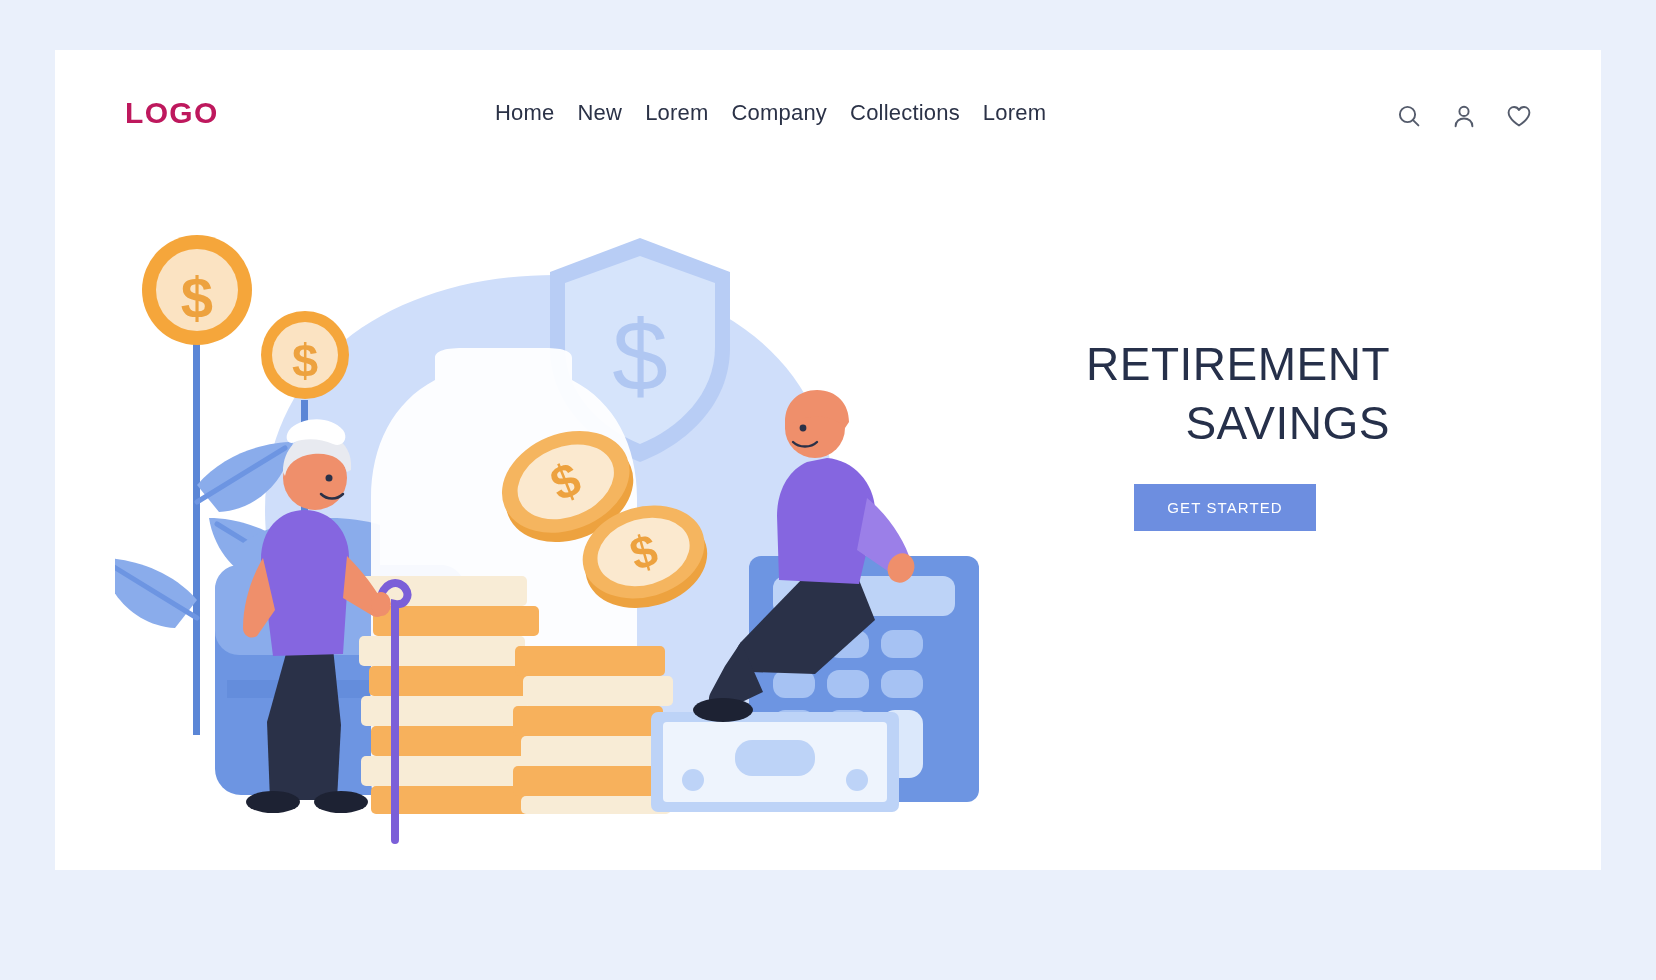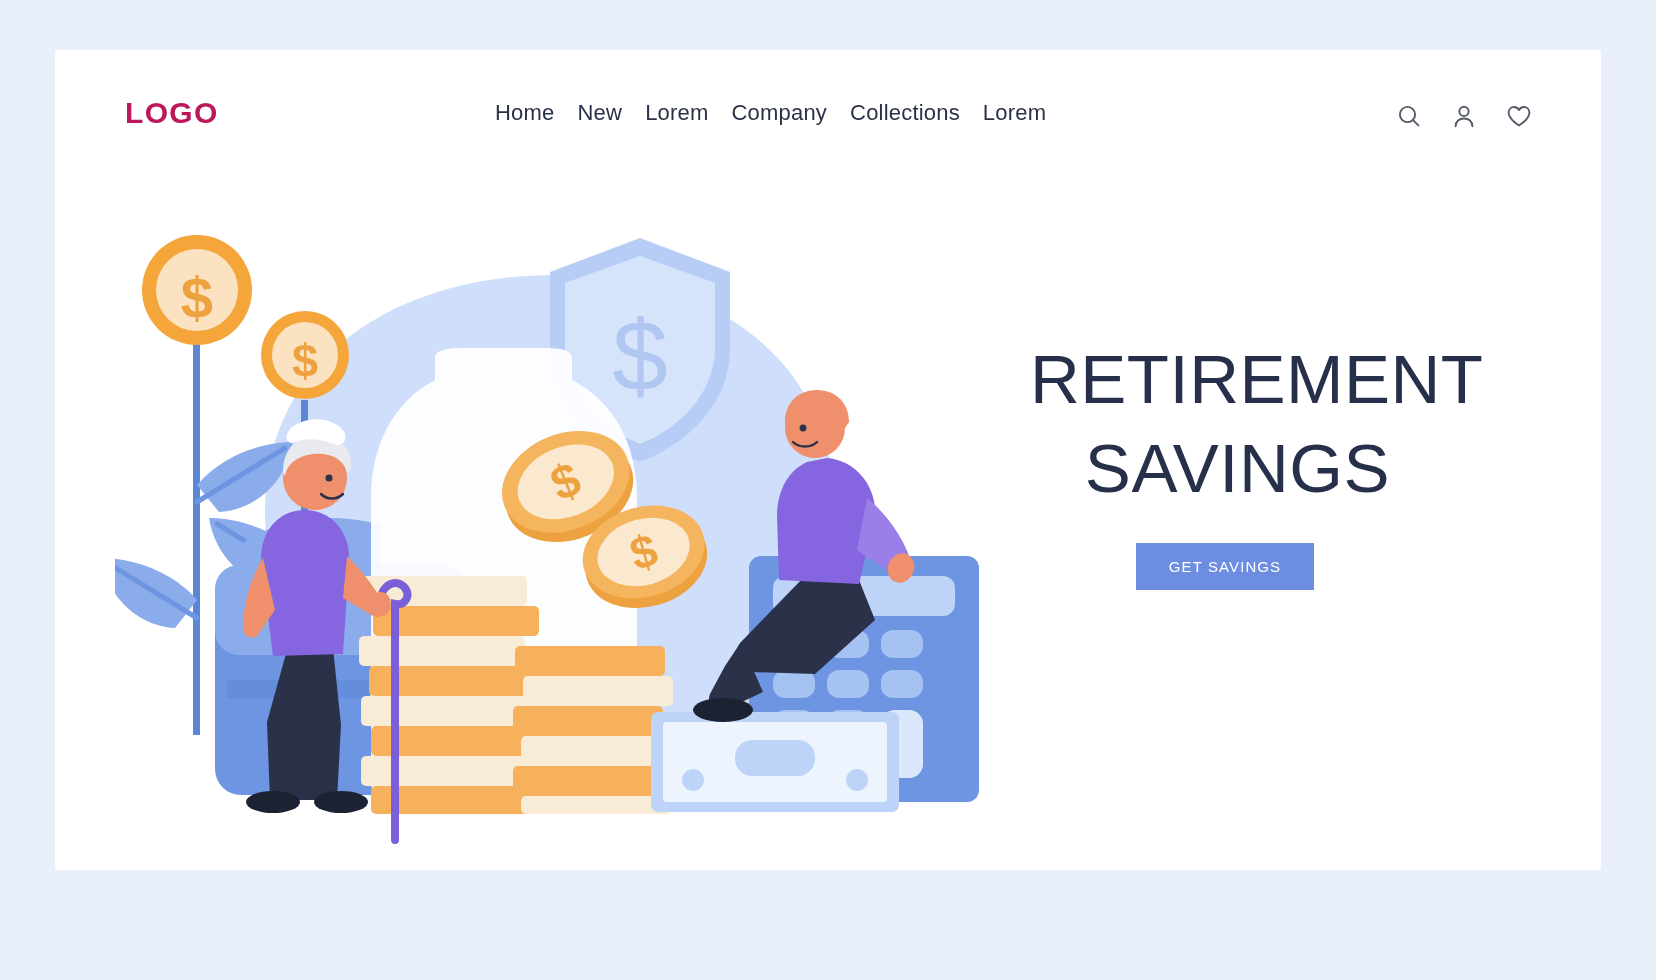--- a/index.html
+++ b/index.html
@@ -67,21 +67,21 @@
     color: #545b6b;
   }
 
   
   .content {
     position: absolute;
     left: 975px; top: 285px;
     width: 360px;
   }
   .headline {
-    font-size: 69px;
+    font-size: 46px;
     line-height: 1.29;
     font-weight: 400;
     color: #26304a;
     letter-spacing: 0.5px;
     text-align: right;
     font-family: "Liberation Sans", sans-serif;
     white-space: pre-line;
   }
   .body-text {
     margin-top: 18px;
@@ -287,18 +287,18 @@
           <path d="M670 242 C670 222 684 210 702 210 C722 210 734 224 734 242 L730 248 C722 238 706 234 690 238 C680 241 673 246 670 250 Z" fill="#ef8f6b"></path>
           <circle cx="688" cy="248" r="3.4" fill="#2a3148"></circle>
           <path d="M678 262 C684 268 696 268 702 262" stroke="#2a3148" stroke-width="2.4" fill="none" stroke-linecap="round"></path>
         </g>
       </svg>
     </div>
 
     <div class="content">
       <h1 class="headline">RETIREMENT SAVINGS</h1>
       <div class="cta-wrap">
-        <button class="cta">GET SAVINGS</button>
+        <button class="cta">GET STARTED</button>
       </div>
     </div>
 
   </div>
 </div>
 
 </body></html>

